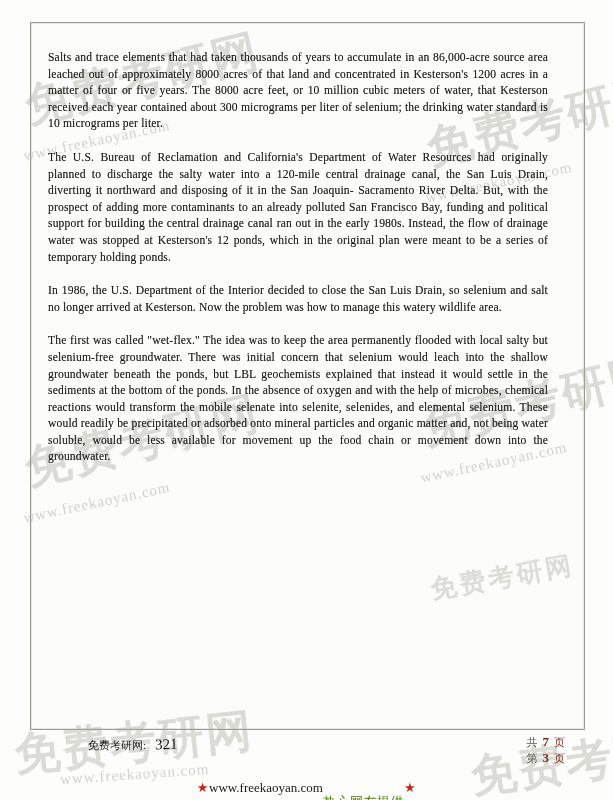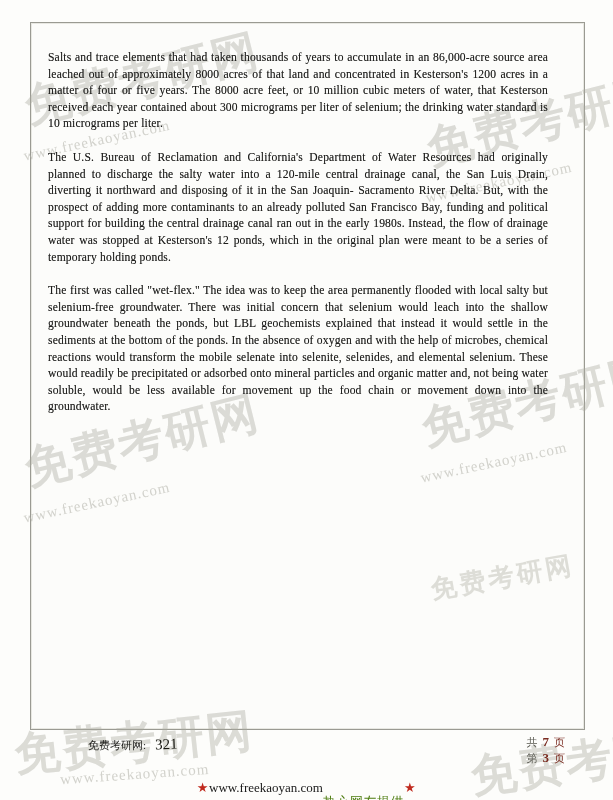--- a/index.html
+++ b/index.html
@@ -171,20 +171,21 @@
 
   <div class="wm wm-cn" style="left:430px; top:560px; transform: rotate(-10deg);">免费考研网</div>
 
   <div class="wm wm-big" style="left:14px; top:712px; transform: rotate(-6deg);">免费考研网</div>
   <div class="wm wm-url" style="left:60px; top:766px; transform: rotate(-4deg);">www.freekaoyan.com</div>
   <div class="wm wm-big" style="left:470px; top:730px; transform: rotate(-8deg);">免费考研网</div>
 
   <div class="content">
     <p class="para">Salts and trace elements that had taken thousands of years to accumulate in an 86,000-acre source area leached out of approximately 8000 acres of that land and concentrated in Kesterson's 1200 acres in a matter of four or five years. The 8000 acre feet, or 10 million cubic meters of water, that Kesterson received each year contained about 300 micrograms per liter of selenium; the drinking water standard is 10 micrograms per liter.</p>
     <p class="para">The U.S. Bureau of Reclamation and California's Department of Water Resources had originally planned to discharge the salty water into a 120-mile central drainage canal, the San Luis Drain, diverting it northward and disposing of it in the San Joaquin- Sacramento River Delta. But, with the prospect of adding more contaminants to an already polluted San Francisco Bay, funding and political support for building the central drainage canal ran out in the early 1980s. Instead, the flow of drainage water was stopped at Kesterson's 12 ponds, which in the original plan were meant to be a series of temporary holding ponds.</p>
+    <p class="para">In 1986, the U.S. Department of the Interior decided to close the San Luis Drain, so selenium and salt no longer arrived at Kesterson. Now the problem was how to manage this watery wildlife area.</p>
     <p class="para">The first was called "wet-flex." The idea was to keep the area permanently flooded with local salty but selenium-free groundwater. There was initial concern that selenium would leach into the shallow groundwater beneath the ponds, but LBL geochemists explained that instead it would settle in the sediments at the bottom of the ponds. In the absence of oxygen and with the help of microbes, chemical reactions would transform the mobile selenate into selenite, selenides, and elemental selenium. These would readily be precipitated or adsorbed onto mineral particles and organic matter and, not being water soluble, would be less available for movement up the food chain or movement down into the groundwater.</p>
   </div>
 
   <div class="footer">
     <div class="exam-no">
       <span>免费考研网:</span>
       <span class="num">321</span>
     </div>
     <div class="page-count">
       <div class="row">

